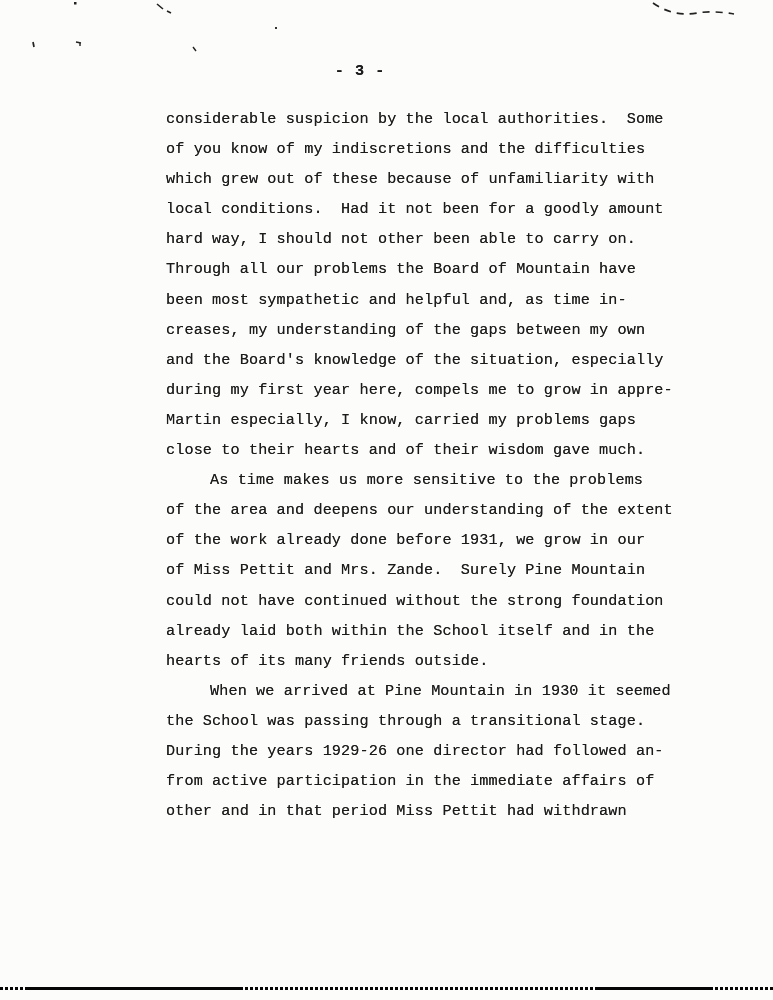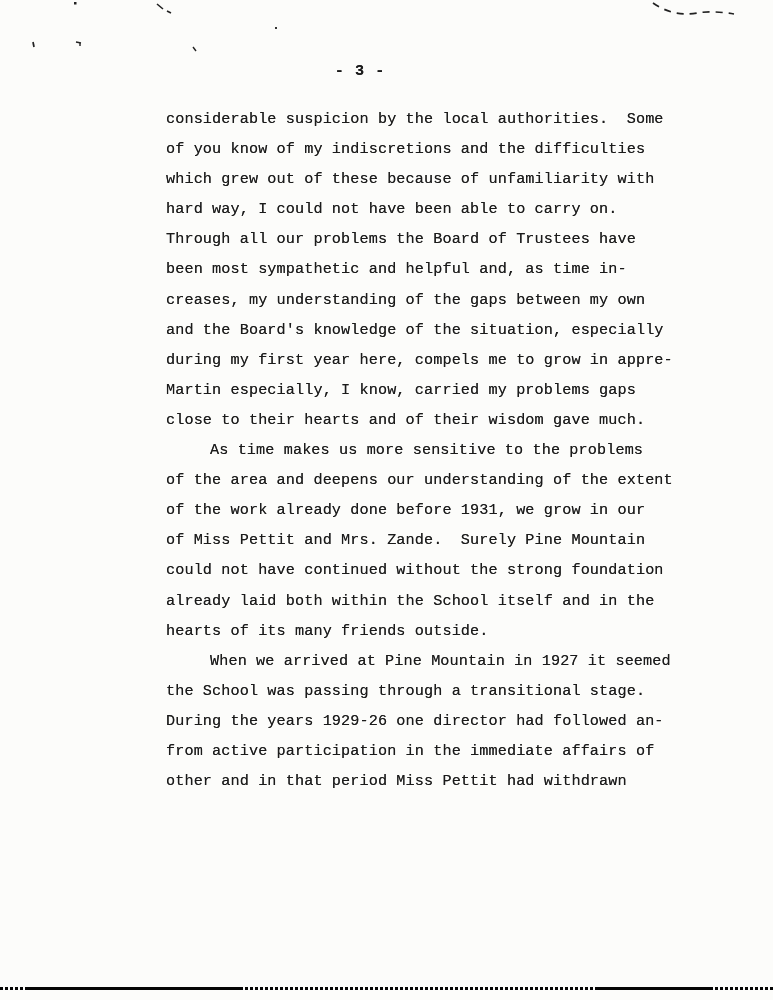--- a/index.html
+++ b/index.html
@@ -104,36 +104,37 @@
     <path d="M193,47 l3,4" stroke="#222" stroke-width="1.4" fill="none"></path>
     <rect x="275" y="27" width="2" height="2" fill="#333"></rect>
   </svg>
 
   <div class="page-number">- 3 -</div>
 
   <div class="text-block">
       <div class="line">considerable suspicion by the local authorities.  Some</div>
       <div class="line">of you know of my indiscretions and the difficulties</div>
       <div class="line">which grew out of these because of unfamiliarity with</div>
-      <div class="line">hard way, I could not have been able to carry on.</div>
-      <div class="line">Through all our problems the Board of Trustees have</div>
+      <div class="line">local conditions.  Had it not been for a goodly amount</div>
+      <div class="line">hard way, I should not other been able to carry on.</div>
+      <div class="line">Through all our problems the Board of Mountain have</div>
       <div class="line">been most sympathetic and helpful and, as time in-</div>
       <div class="line">creases, my understanding of the gaps between my own</div>
       <div class="line">and the Board's knowledge of the situation, especially</div>
       <div class="line">during my first year here, compels me to grow in appre-</div>
       <div class="line">Martin especially, I know, carried my problems gaps</div>
       <div class="line">close to their hearts and of their wisdom gave much.</div>
       <div class="line indent">As time makes us more sensitive to the problems</div>
       <div class="line">of the area and deepens our understanding of the extent</div>
       <div class="line">of the work already done before 1931, we grow in our</div>
       <div class="line">of Miss Pettit and Mrs. Zande.  Surely Pine Mountain</div>
       <div class="line">could not have continued without the strong foundation</div>
       <div class="line">already laid both within the School itself and in the</div>
       <div class="line">hearts of its many friends outside.</div>
-      <div class="line indent">When we arrived at Pine Mountain in 1927 it seemed</div>
+      <div class="line indent">When we arrived at Pine Mountain in 1930 it seemed</div>
       <div class="line">the School was passing through a transitional stage.</div>
       <div class="line">During the years 1929-26 one director had followed an-</div>
       <div class="line">from active participation in the immediate affairs of</div>
       <div class="line">other and in that period Miss Pettit had withdrawn</div>
     </div>
 
   <div class="bottom-rule">
     <div class="dash-layer"></div>
     <div class="solid-a"></div>
     <div class="solid-b"></div>

